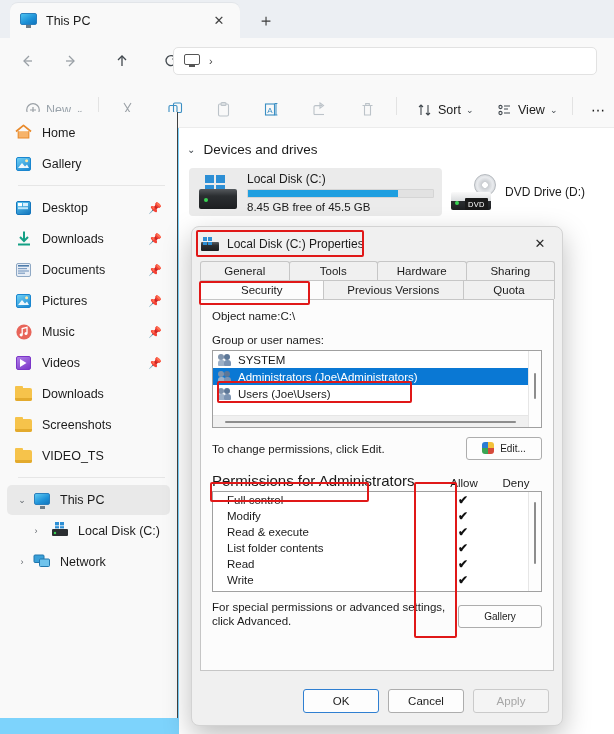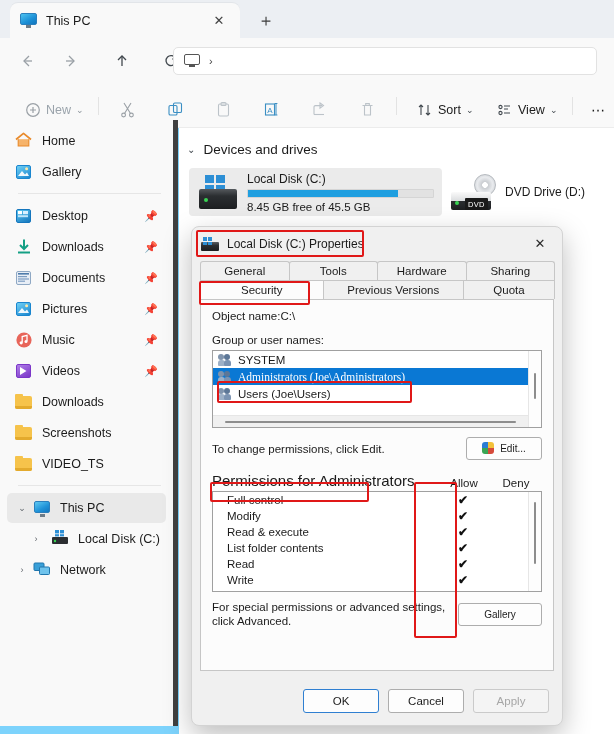--- a/index.html
+++ b/index.html
@@ -75,22 +75,22 @@
     display:flex; align-items:center; gap:5px; padding:0 7px;
     border-radius:5px; font-size:12.5px; color:#9aa3ab;
   }
   .tb-item.enabled { color:#1b1b1b; }
   .tb-sep { position:absolute; top:14px; width:1px; height:18px; background:#e3e3e3; }
   .chev { font-size:9px; color:#8d959c; }
   .chev.dk { color:#41484e; }
 
   
   .sidebar {
-    position:absolute; left:0; top:120px; width:178px; height:606px;
-    background:#f9f9f9; border-right:5px solid #404040;
+    position:absolute; left:0; top:112px; width:178px; height:606px;
+    background:#f9f9f9; border-right:1px solid #404040;
     padding-top:6px;
   }
   .sb-item {
     position:relative; height:30px; margin:0 7px 1px 7px;
     display:flex; align-items:center; border-radius:5px; padding-left:8px;
   }
   .sb-item.sel { background:#e9e9e9; }
   .sb-indent { padding-left:26px; }
   .sb-chev {
     position:absolute; left:8px; top:0; height:30px; width:14px;
@@ -226,21 +226,21 @@
   .objname { display:flex; margin-bottom:12px; }
 
   .listbox {
     border:1px solid #a0a0a0; background:#ffffff; position:relative; overflow:hidden;
   }
   .lb-users { height:78px; margin-top:4px; }
   .lb-row {
     height:17px; display:flex; align-items:center; padding-left:5px;
     font-size:11.5px; color:#1b1b1b; gap:5px;
   }
-  .lb-row.sel { background:#0a78d4; color:#ffffff;font-family:Liberation Serif, serif; }
+  .lb-row.sel { background:#0a78d4; color:#ffffff; }
   .usr-ic { width:15px; height:13px; position:relative; flex:none; }
   .usr-ic b {
     position:absolute; width:6px; height:6px; border-radius:50%;
     background:#8094ad; top:1px;
   }
   .usr-ic b:nth-child(1){ left:0; }
   .usr-ic b:nth-child(2){ left:6px; background:#5d7797; }
   .usr-ic i {
     position:absolute; bottom:0; width:7px; height:6px; border-radius:3px 3px 1px 1px;
     background:#9db0c7;
@@ -275,21 +275,21 @@
 
   .perm-hdr { display:flex; align-items:flex-end; margin-top:13px; height:16px; }
   .perm-hdr .ttl { flex:1; font-size:15px; color:#1b1b1b; }
   .perm-hdr .col { width:52px; text-align:center; font-size:11.5px; color:#1b1b1b; }
 
   .lb-perms { height:101px; margin-top:2px; }
   .p-row { height:16px; display:flex; align-items:center; font-size:11.5px; color:#1b1b1b; }
   .p-name { flex:1; padding-left:14px; }
   .p-cell { width:52px; text-align:center; font-size:12px; color:#111; font-weight:bold; }
 
-  .adv-line { display:flex; align-items:center; margin-top:8px; }
+  .adv-line { display:flex; align-items:flex-end; margin-top:8px; }
   .adv-line .t { flex:1; font-size:11.5px; color:#1b1b1b; line-height:14px; }
 
   .dlg-footer {
     position:absolute; left:0; right:0; bottom:0; height:48px;
     display:flex; align-items:center; justify-content:flex-end; gap:9px; padding-right:13px;
   }
   .fbtn {
     width:76px; height:24px; background:#fdfdfd; border:1px solid #adadad; border-radius:3px;
     font-size:11.5px; color:#1b1b1b; display:flex; align-items:center; justify-content:center;
   }

